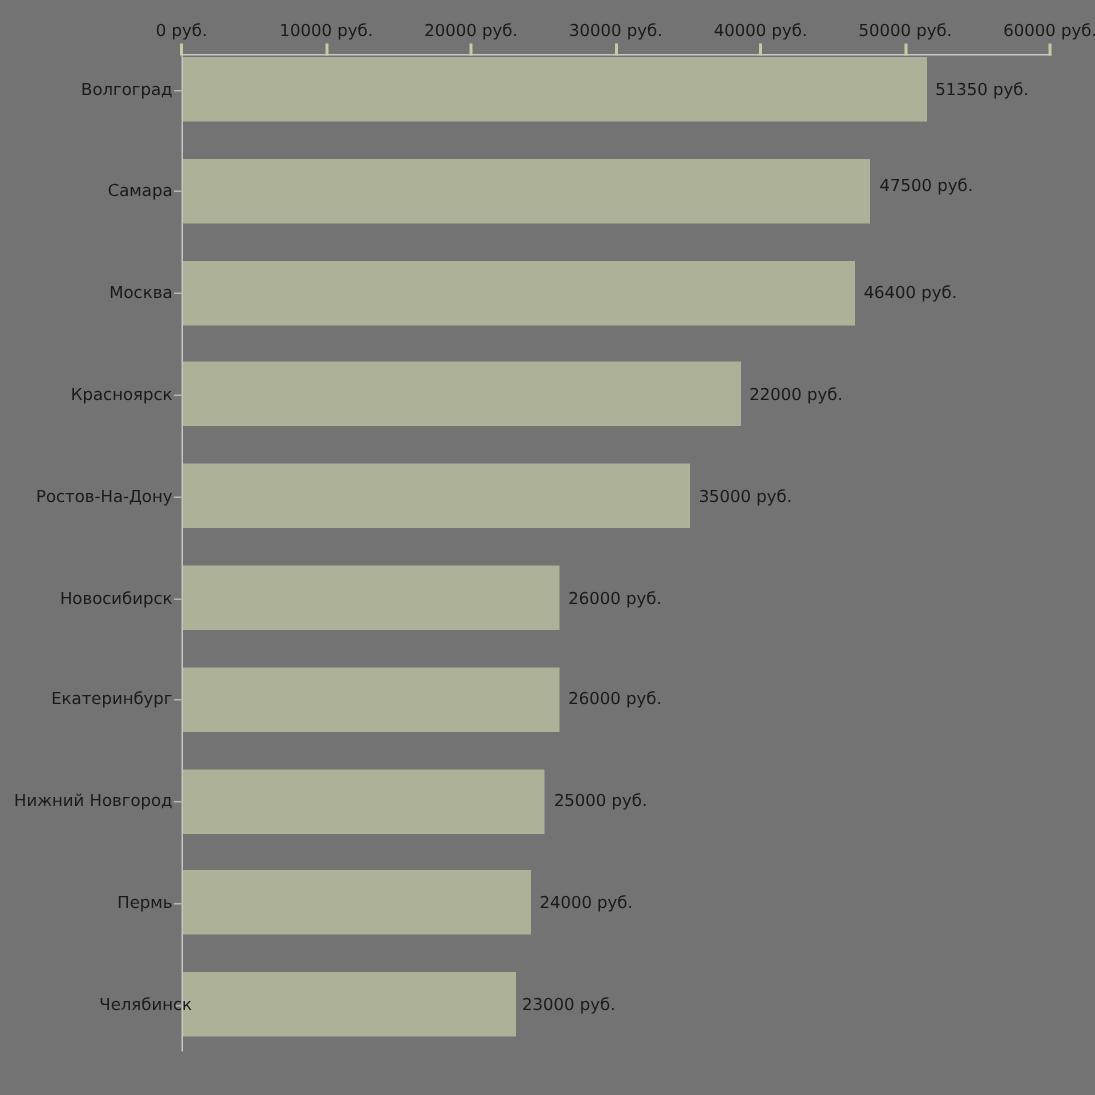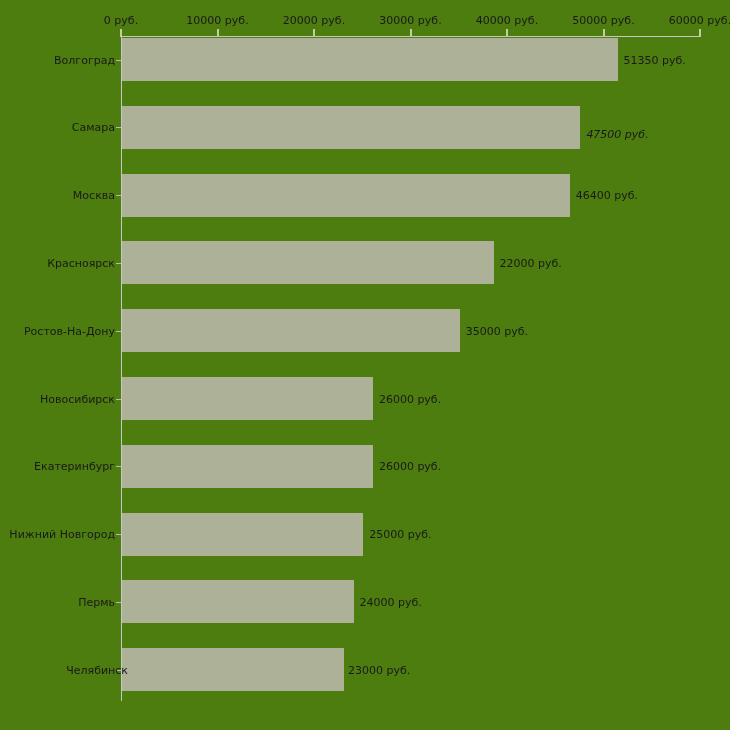--- a/index.html
+++ b/index.html
@@ -4,21 +4,21 @@
 <style>
   html, body {
     margin: 0;
     padding: 0;
     background: #ffffff;
   }
   .stage {
     position: relative;
     width: 730px;
     height: 730px;
-    background: #4d7c0f;
+    background: #737373;
     font-family: "DejaVu Sans", sans-serif;
     overflow: hidden;
   }
   .axis-h {
     position: absolute;
     height: 1px;
   }
   .axis-v {
     position: absolute;
     width: 1px;
@@ -79,21 +79,21 @@
       <div class="xtick-label" style="left: 700px; top: 14px; color: rgb(26, 26, 26);">60000 руб.</div>
     </div>
   <div id="rows">
       <div class="bar" style="left: 122px; top: 38px; width: 495.528px; height: 43px; background: rgb(172, 177, 151);"></div>
       <div class="ytick-mark" style="left: 116px; top: 59.5px; width: 5px; background: rgb(185, 185, 172);"></div>
       <div class="cat-label" style="left: 115px; top: 59.5px; color: rgb(26, 26, 26);">Волгоград</div>
       <div class="value-label" style="left: 623.528px; top: 59.5px; color: rgb(26, 26, 26);">51350 руб.</div>
       <div class="bar" style="left: 122px; top: 105.8px; width: 458.375px; height: 43px; background: rgb(172, 177, 151);"></div>
       <div class="ytick-mark" style="left: 116px; top: 127.3px; width: 5px; background: rgb(185, 185, 172);"></div>
       <div class="cat-label" style="left: 115px; top: 127.3px; color: rgb(26, 26, 26);">Самара</div>
-      <div class="value-label" style="left: 586.375px; top: 134px; color: rgb(26, 26, 26); font-style: italic;">47500 руб.</div>
+      <div class="value-label" style="left: 586.375px; top: 124px; color: rgb(26, 26, 26);">47500 руб.</div>
       <div class="bar" style="left: 122px; top: 173.6px; width: 447.76px; height: 43px; background: rgb(172, 177, 151);"></div>
       <div class="ytick-mark" style="left: 116px; top: 195.1px; width: 5px; background: rgb(185, 185, 172);"></div>
       <div class="cat-label" style="left: 115px; top: 195.1px; color: rgb(26, 26, 26);">Москва</div>
       <div class="value-label" style="left: 575.76px; top: 195.1px; color: rgb(26, 26, 26);">46400 руб.</div>
       <div class="bar" style="left: 122px; top: 241.4px; width: 371.525px; height: 43px; background: rgb(172, 177, 151);"></div>
       <div class="ytick-mark" style="left: 116px; top: 262.9px; width: 5px; background: rgb(185, 185, 172);"></div>
       <div class="cat-label" style="left: 115px; top: 262.9px; color: rgb(26, 26, 26);">Красноярск</div>
       <div class="value-label" style="left: 499.525px; top: 262.9px; color: rgb(26, 26, 26);">22000 руб.</div>
       <div class="bar" style="left: 122px; top: 309.2px; width: 337.75px; height: 43px; background: rgb(172, 177, 151);"></div>
       <div class="ytick-mark" style="left: 116px; top: 330.7px; width: 5px; background: rgb(185, 185, 172);"></div>

